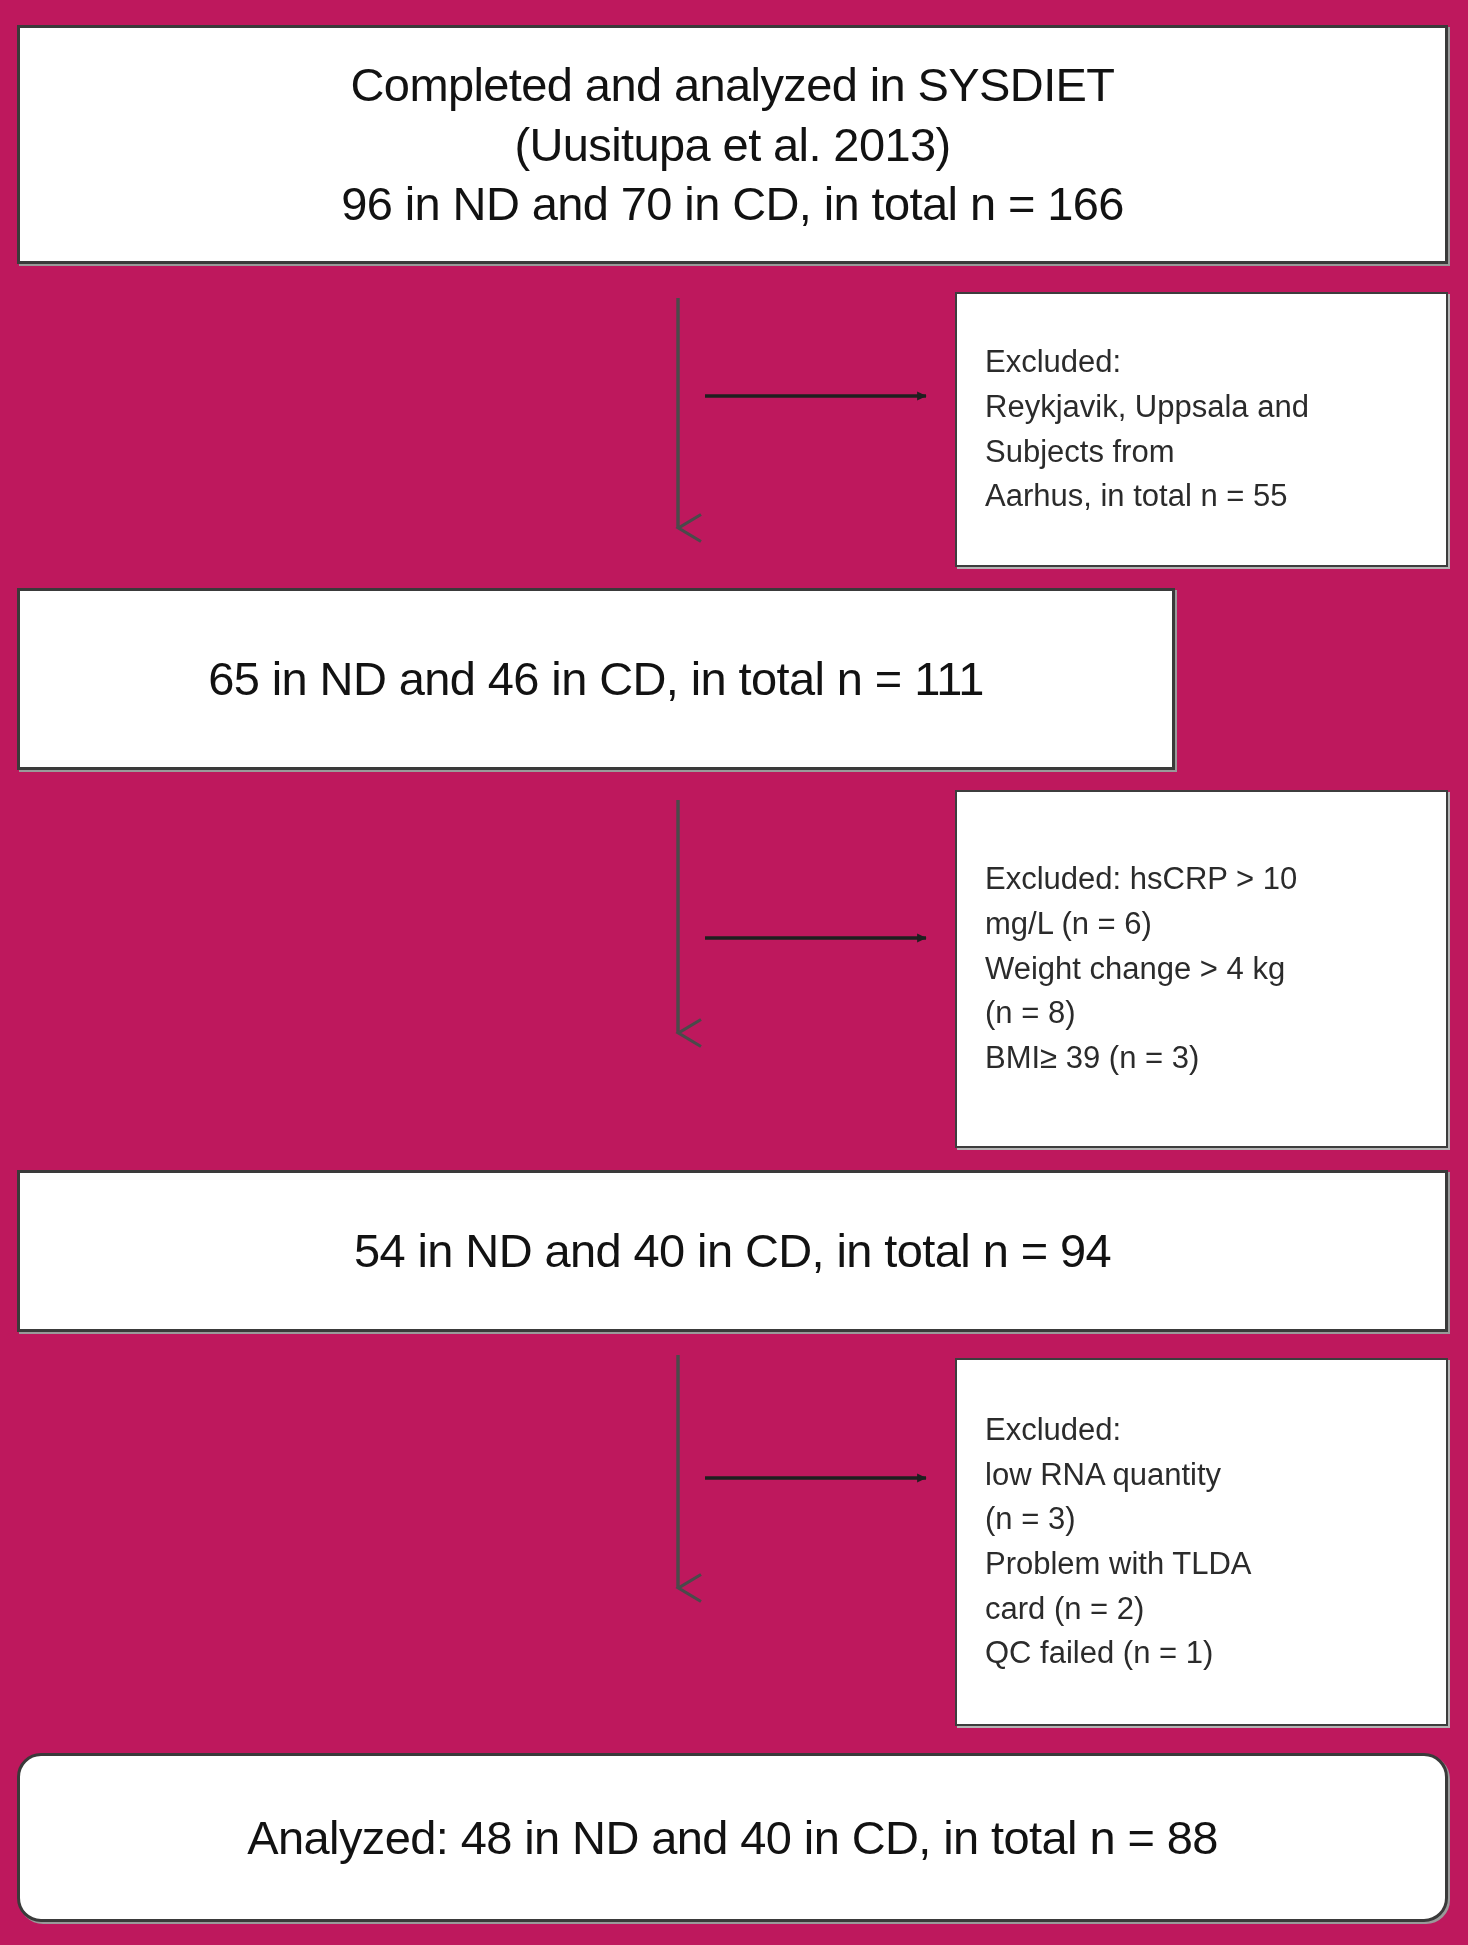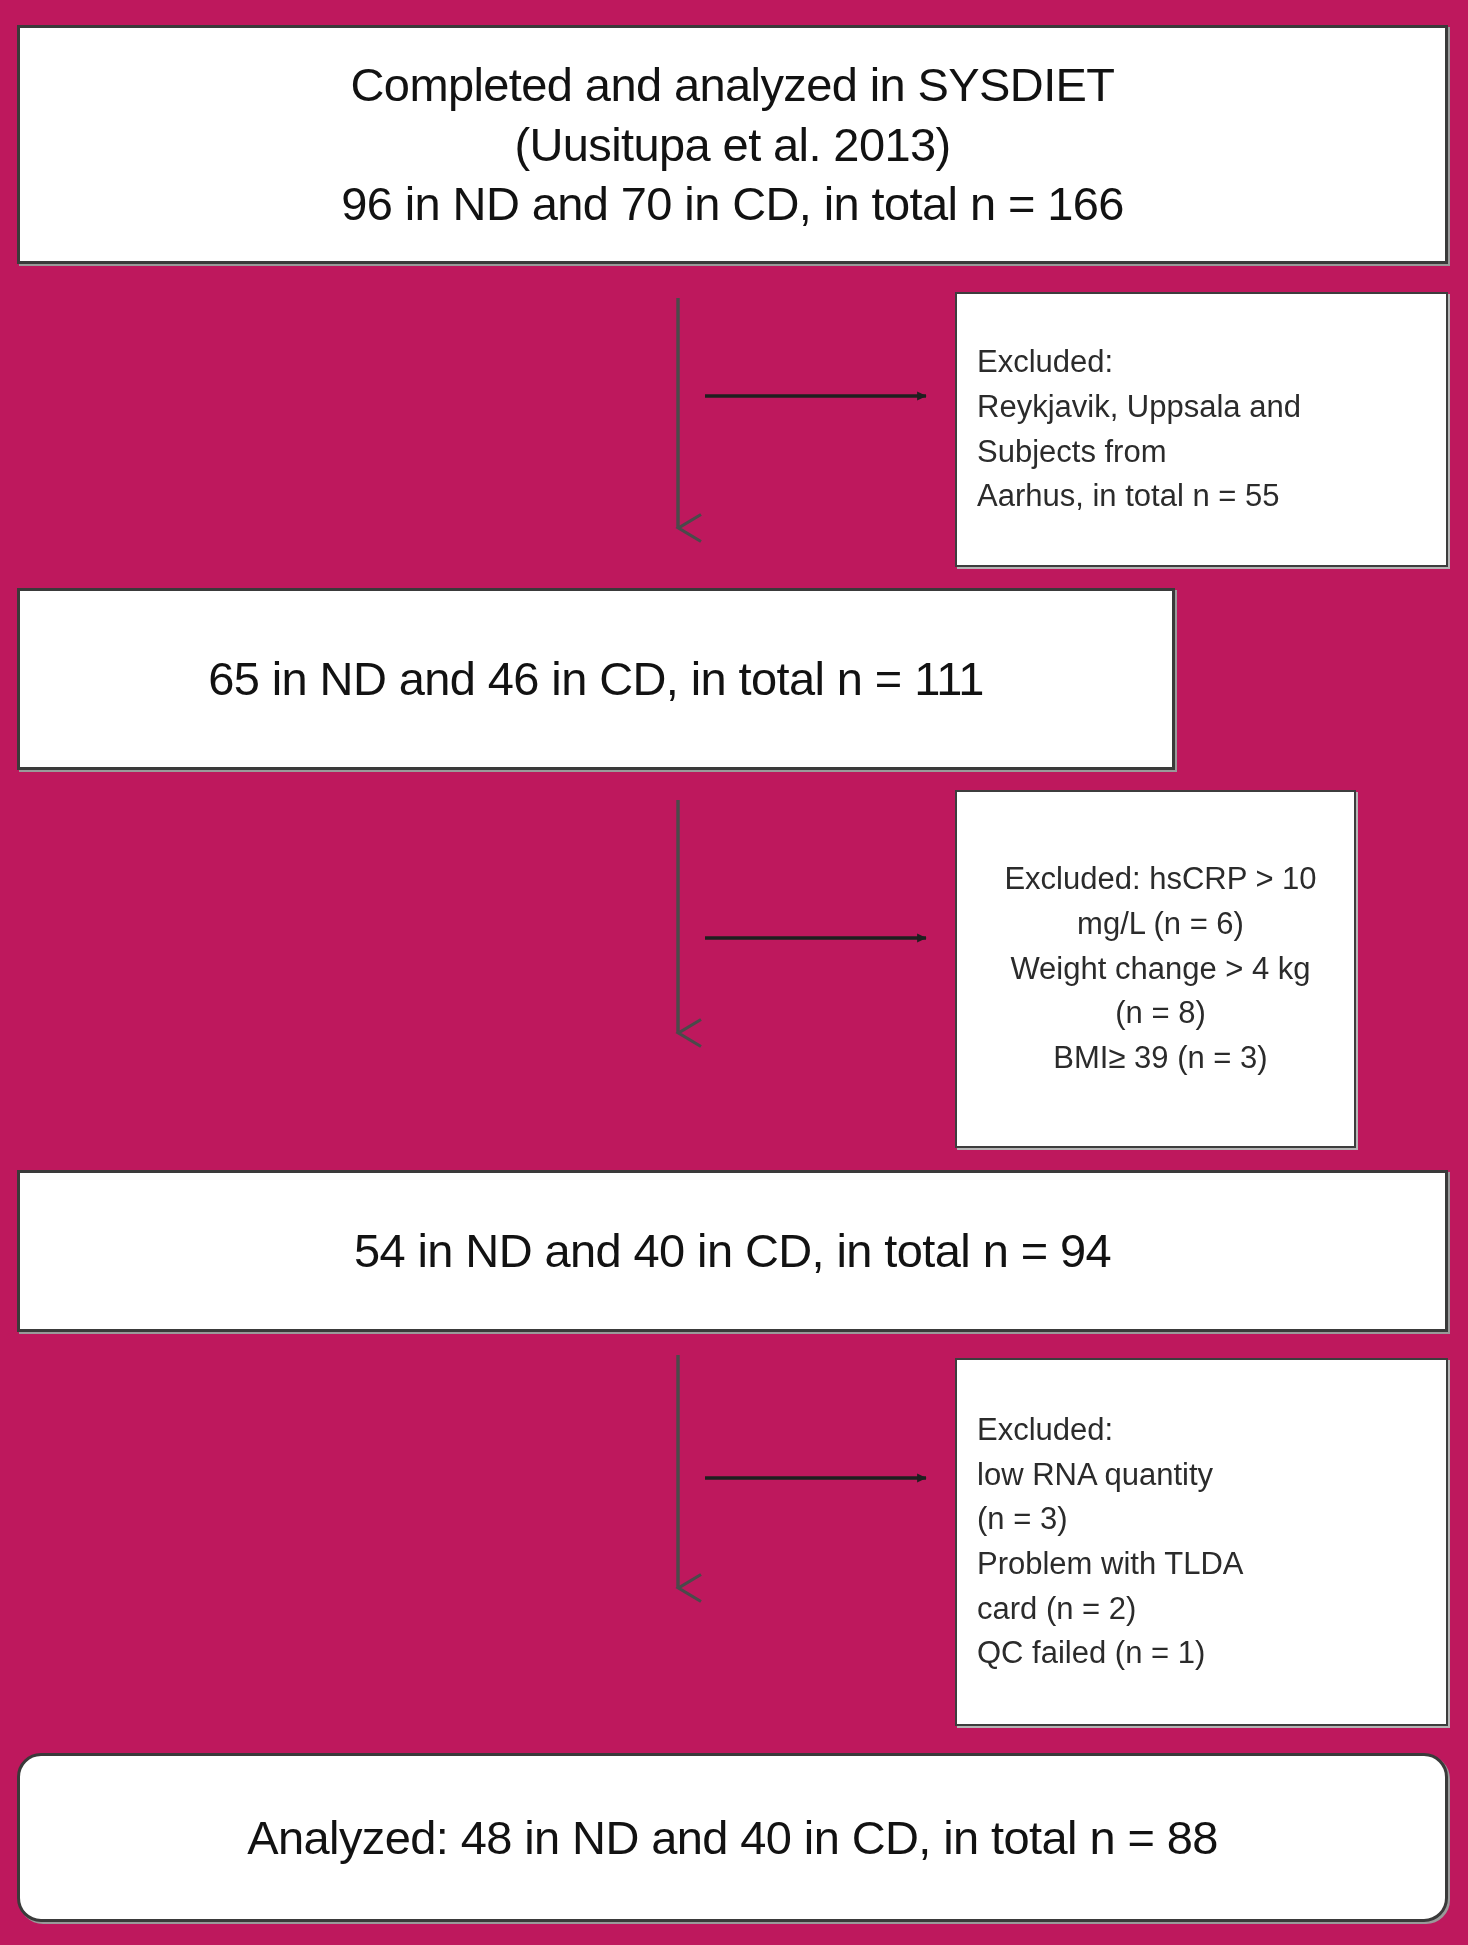--- a/index.html
+++ b/index.html
@@ -43,21 +43,21 @@
   
   .excl-box {
     position: absolute;
     box-sizing: border-box;
     background: #ffffff;
     border: 2px solid #3d3d3d;
     box-shadow: 2px 2px 0 0 #b5b5b5;
     display: flex;
     flex-direction: column;
     justify-content: center;
-    padding-left: 20px;
+    padding-left: 28px;
     padding-right: 10px;
   }
   .excl-box .line {
     display: block;
     font-size: 31px;
     line-height: 1.44;
     color: #2b2b2b;
     white-space: nowrap;
     font-weight: 400;
   }
@@ -113,21 +113,21 @@
     <span class="line">Excluded:</span>
     <span class="line">Reykjavik, Uppsala and</span>
     <span class="line">Subjects from</span>
     <span class="line">Aarhus, in total n = 55</span>
   </div>
 
   <div class="main-box" style="left:17px; top:588px; width:1158px; height:182px;">
     <span class="line">65 in ND and 46 in CD, in total n = 111</span>
   </div>
 
-  <div class="excl-box" style="left:955px; top:790px; width:401px; height:358px;text-align:center;">
+  <div class="excl-box" style="left:955px; top:790px; width:493px; height:358px;">
     <span class="line">Excluded: hsCRP &gt; 10</span>
     <span class="line">mg/L (n = 6)</span>
     <span class="line">Weight change &gt; 4 kg</span>
     <span class="line">(n = 8)</span>
     <span class="line">BMI≥ 39 (n = 3)</span>
   </div>
 
   <div class="main-box" style="left:17px; top:1170px; width:1431px; height:162px;">
     <span class="line">54 in ND and 40 in CD, in total n = 94</span>
   </div>

